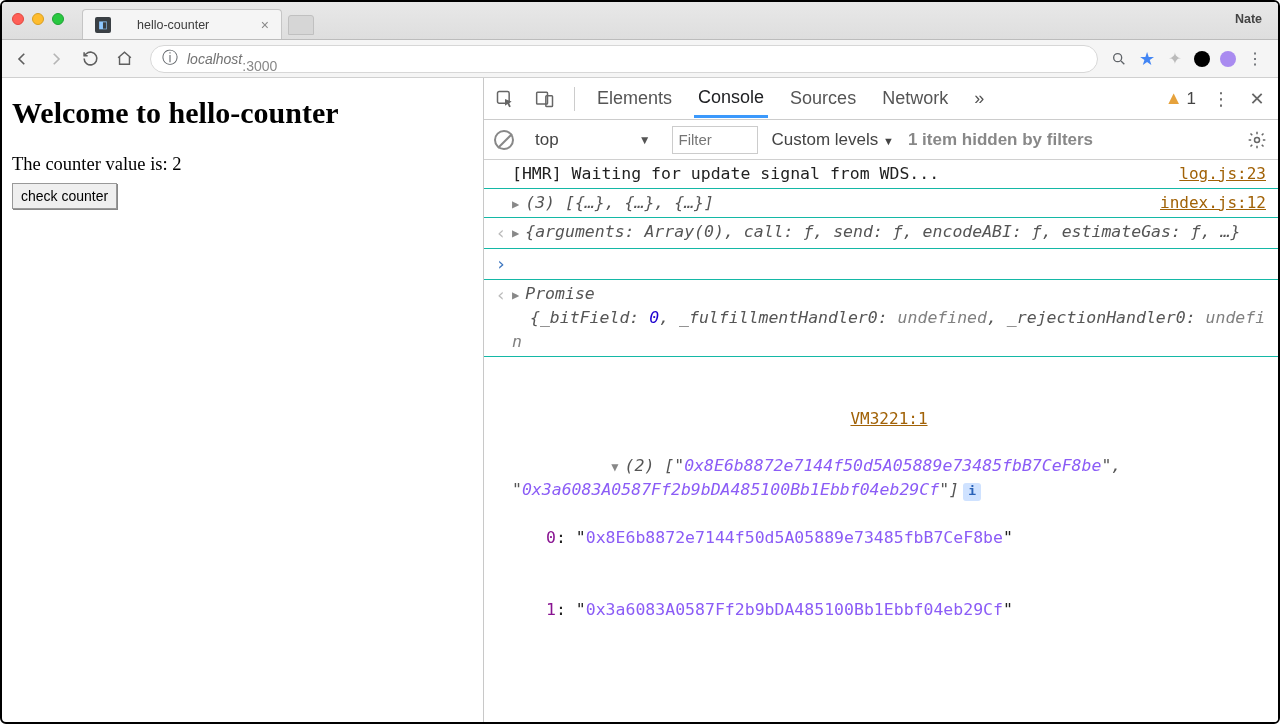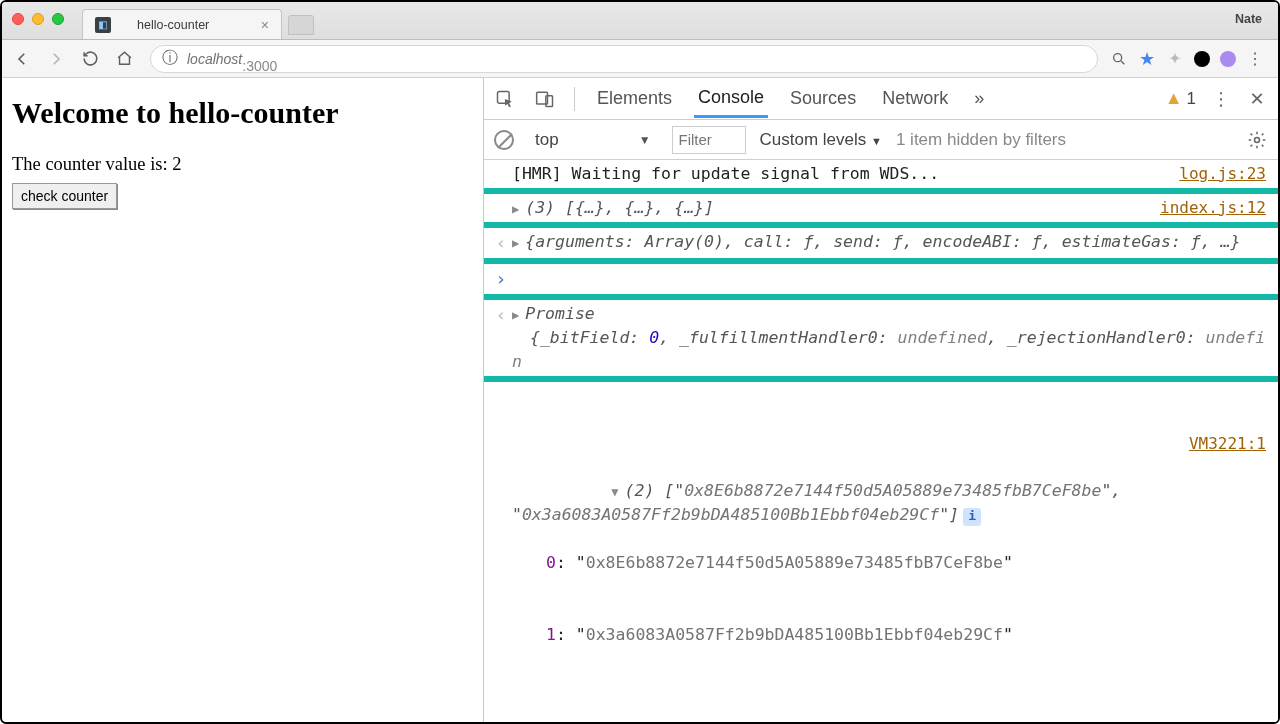--- a/index.html
+++ b/index.html
@@ -45,37 +45,37 @@
 .dt-tab.active { color:#202124; border-bottom:3px solid #3b99fc; padding-bottom:7px;}
 .dt-tabbar .right { margin-left:auto; display:flex; align-items:center; gap:14px;}
 .warn { display:flex; align-items:center; gap:4px; color:#444; font-size:17px;}
 .warn-tri { color:#e6a23c; font-size:18px;}
 
 .dt-sub { height:40px; border-bottom:1px solid #d0d0d0; display:flex; align-items:center; padding:0 10px; gap:14px; font-size:17px; color:#444;}
 .nosym{ width:20px;height:20px; border:2px solid #888; border-radius:50%; position:relative;}
 .nosym::after{content:"";position:absolute;width:2px;height:20px;background:#888;left:8px;top:-1px;transform:rotate(45deg);}
 .ctx-select{ display:flex; align-items:center; gap:80px; border:1px solid transparent; padding:2px 6px;}
 .ctx-select .tri{ font-size:12px; color:#555;}
-.filter-input{ width:74px; height:28px; border:1px solid #ccc; padding:0 6px; font-size:15px; color:#888; background:#fff;}
-.hidden-txt{ color:#888;}
+.filter-input{ width:86px; height:28px; border:1px solid #ccc; padding:0 6px; font-size:15px; color:#888; background:#fff;}
+.hidden-txt{ color:#888;font-weight:bold;}
 .gear-right{ margin-left:auto;}
 
 .console-body{ flex:1; overflow:auto; font-family: Menlo, Consolas, monospace; font-size:16.5px; line-height:1.45;}
-.row{ display:flex; padding:2px 8px 2px 6px; border-bottom:6px solid #14b8a6;}
+.row{ display:flex; padding:2px 8px 2px 6px; border-bottom:1px solid #14b8a6;}
 .row.noborder{ border-bottom:none;}
 .gutter{ width:22px; flex-shrink:0; text-align:center; color:#aaa; font-size:14px; user-select:none;}
 .gutter.in::before{content:"›"; color:#4078c0; font-size:18px;}
 .gutter.out::before{content:"‹"; color:#bbb; font-size:18px;}
 .content{ flex:1; white-space:pre-wrap; word-break:break-all; color:#222;}
 .src{ color:#a16207; text-decoration:underline; padding-right:4px; font-size:16px;}
 .src-wrap{ white-space:nowrap;}
 .expand{ display:inline-block; color:#888; margin-right:6px; font-size:12px;}
 .dim{ color:#888;}
 .ital{ font-style:italic; color:#555;}
-.str{ color:#737373;}
+.str{ color:#8b5cf6;}
 .num{ color:#1c00cf;}
 .objprop{ color:#881391;}
 .undef{ color:#808080; font-style:italic;}
 .fn{ font-style:italic;}
 .info-badge{ display:inline-flex; width:18px;height:18px;background:#cfe2ff;border-radius:3px;align-items:center;justify-content:center;color:#2962b8;font-size:13px;font-weight:bold;margin-left:4px;}
 .nested{ padding-left:34px;}
 </style>
 </head>
 <body>
 
@@ -211,21 +211,21 @@
       <div class="row">
         <div class="gutter in"></div>
       </div>
       <div class="row">
         <div class="gutter out"></div>
         <div class="content"><span class="expand">▶</span><span class="ital">Promise</span><br><span class="ital dim" style="padding-left:18px;">{_bitField: <span class="num">0</span>, _fulfillmentHandler0: <span class="undef">undefined</span>, _rejectionHandler0: <span class="undef">undefin</span></span></div>
       </div>
       <div class="row noborder">
         <div class="gutter"></div>
         <div class="content">
-          <div style="text-align:right"><span class="src">VM3221:1</span></div>
+          <div style="text-align:center"><span class="src">VM3221:1</span></div>
           <span class="expand">▼</span><span class="ital"><span>(2) [</span>"<span class="str">0x8E6b8872e7144f50d5A05889e73485fbB7CeF8be</span>",<br>"<span class="str">0x3a6083A0587Ff2b9bDA485100Bb1Ebbf04eb29Cf</span>"<span>]</span></span><span class="info-badge">i</span>
           <div class="nested"><span class="objprop">0</span>: "<span class="str">0x8E6b8872e7144f50d5A05889e73485fbB7CeF8be</span>"</div>
           <div class="nested"><span class="objprop">1</span>: "<span class="str">0x3a6083A0587Ff2b9bDA485100Bb1Ebbf04eb29Cf</span>"</div>
           
         </div>
       </div>
 
     </div>
   </div>
 </div>

